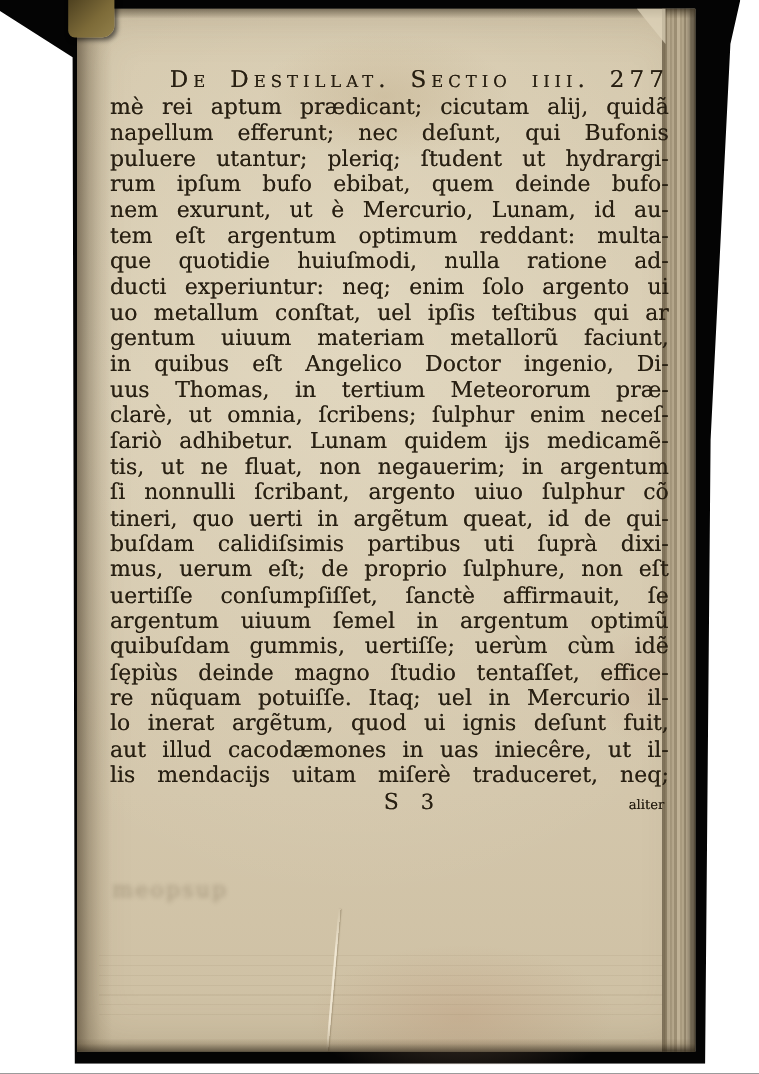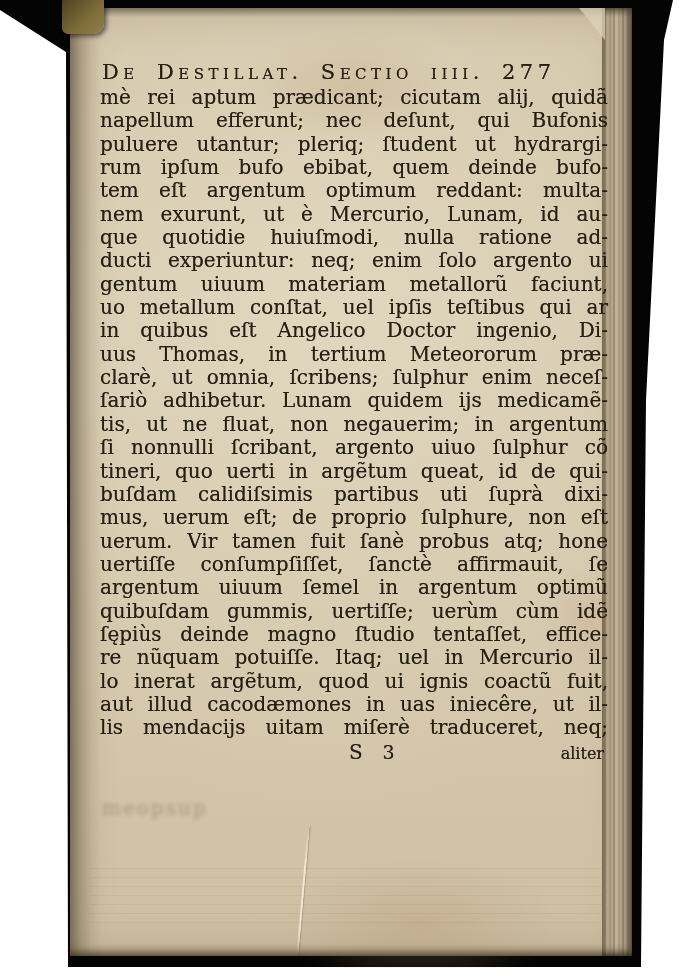--- a/index.html
+++ b/index.html
@@ -58,31 +58,32 @@
     position:absolute;left:232px;top:818px;width:2px;height:130px;
     background:linear-gradient(180deg,rgba(0,0,0,0),rgba(246,238,220,.85) 30%,rgba(246,238,220,.8) 80%,rgba(0,0,0,0));
     transform:rotate(5deg);box-shadow:1px 0 1px rgba(110,92,62,.35);
   }
   
   .content{position:absolute;left:30px;top:52px;width:508px;color:#271f12;}
   .running-header{
     height:26px;font-variant:small-caps;font-size:21px;line-height:24px;
     letter-spacing:4.5px;word-spacing:7px;margin-left:2px;
     text-shadow:0 0 .6px rgba(40,30,15,.75);
+    text-align:right;
   }
   .tline{
     font-size:20px;line-height:23.35px;height:23.35px;
     text-align:justify;text-align-last:justify;
     text-shadow:0 0 .6px rgba(40,30,15,.7);
   }
   .sig-row{display:flex;align-items:baseline;font-size:20px;line-height:24px;
     text-shadow:0 0 .6px rgba(40,30,15,.7);}
   .sig-s{margin-left:49%;}
   .sig-n{margin-left:20px;font-size:19px;}
-  .catchword{margin-left:auto;margin-right:4px;font-size:16px;}
+  .catchword{margin-left:auto;margin-right:4px;font-size:12px;}
   .bleedthrough{
     position:absolute;left:2px;top:736px;font-size:20px;letter-spacing:2px;
     color:#5d4d34;opacity:.38;filter:blur(2.2px);
   }
 </style>
 </head>
 <body>
 
 <div class="scan-bg"></div>
 
@@ -100,42 +101,41 @@
   <div class="corner-fold"></div>
 
   <div class="content">
     <div class="running-header">De Destillat. Sectio iiii. 277</div>
 
     <div id="lines">
         <div class="tline">mè rei aptum prædicant; cicutam alij, quidã</div>
         <div class="tline">napellum efferunt; nec deſunt, qui Bufonis</div>
         <div class="tline">puluere utantur; pleriq; ſtudent ut hydrargi-</div>
         <div class="tline">rum ipſum bufo ebibat, quem deinde bufo-</div>
+        <div class="tline">nem exurunt, ut è Mercurio, Lunam, id au-</div>
         <div class="tline">tem eſt argentum optimum reddant: multa-</div>
-        <div class="tline">nem exurunt, ut è Mercurio, Lunam, id au-</div>
         <div class="tline">que quotidie huiuſmodi, nulla ratione ad-</div>
         <div class="tline">ducti experiuntur: neq; enim ſolo argento ui</div>
+        <div class="tline">uo metallum conſtat, uel ipſis teſtibus qui ar</div>
         <div class="tline">gentum uiuum materiam metallorũ faciunt,</div>
-        <div class="tline">uo metallum conſtat, uel ipſis teſtibus qui ar</div>
         <div class="tline">in quibus eſt Angelico Doctor ingenio, Di-</div>
         <div class="tline">uus Thomas, in tertium Meteororum præ-</div>
         <div class="tline">clarè, ut omnia, ſcribens; ſulphur enim neceſ-</div>
         <div class="tline">ſariò adhibetur. Lunam quidem ijs medicamẽ-</div>
         <div class="tline">tis, ut ne fluat, non negauerim; in argentum</div>
         <div class="tline">ſi nonnulli ſcribant, argento uiuo ſulphur cõ</div>
         <div class="tline">tineri, quo uerti in argẽtum queat, id de qui-</div>
         <div class="tline">buſdam calidiſsimis partibus uti ſuprà dixi-</div>
         <div class="tline">mus, uerum eſt; de proprio ſulphure, non eſt</div>
-        <div class="tline">uerum. Vir tamen fuit ſanè probus atq; hone</div>
         <div class="tline">uertiſſe conſumpſiſſet, ſanctè affirmauit, ſe</div>
         <div class="tline">argentum uiuum ſemel in argentum optimũ</div>
         <div class="tline">quibuſdam gummis, uertiſſe; uerùm cùm idẽ</div>
         <div class="tline">ſępiùs deinde magno ſtudio tentaſſet, effice-</div>
         <div class="tline">re nũquam potuiſſe. Itaq; uel in Mercurio il-</div>
-        <div class="tline">lo inerat argẽtum, quod ui ignis coactũ fuit,</div>
+        <div class="tline">lo inerat argẽtum, quod ui ignis deſunt fuit,</div>
         <div class="tline">aut illud cacodæmones in uas iniecêre, ut il-</div>
         <div class="tline">lis mendacijs uitam miſerè traduceret, neq;</div>
       </div>
 
     <div class="sig-row">
       <span class="sig-s">S</span>
       <span class="sig-n">3</span>
       <span class="catchword">aliter</span>
     </div>
 

